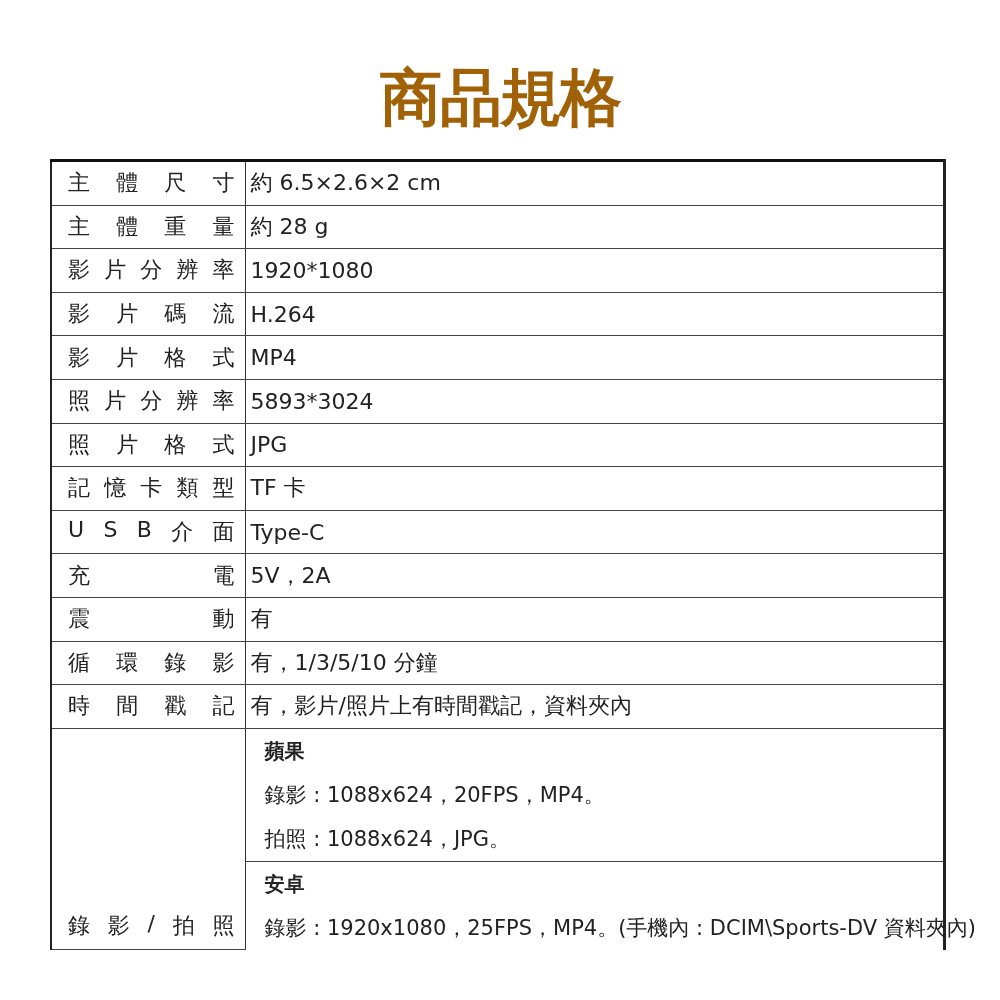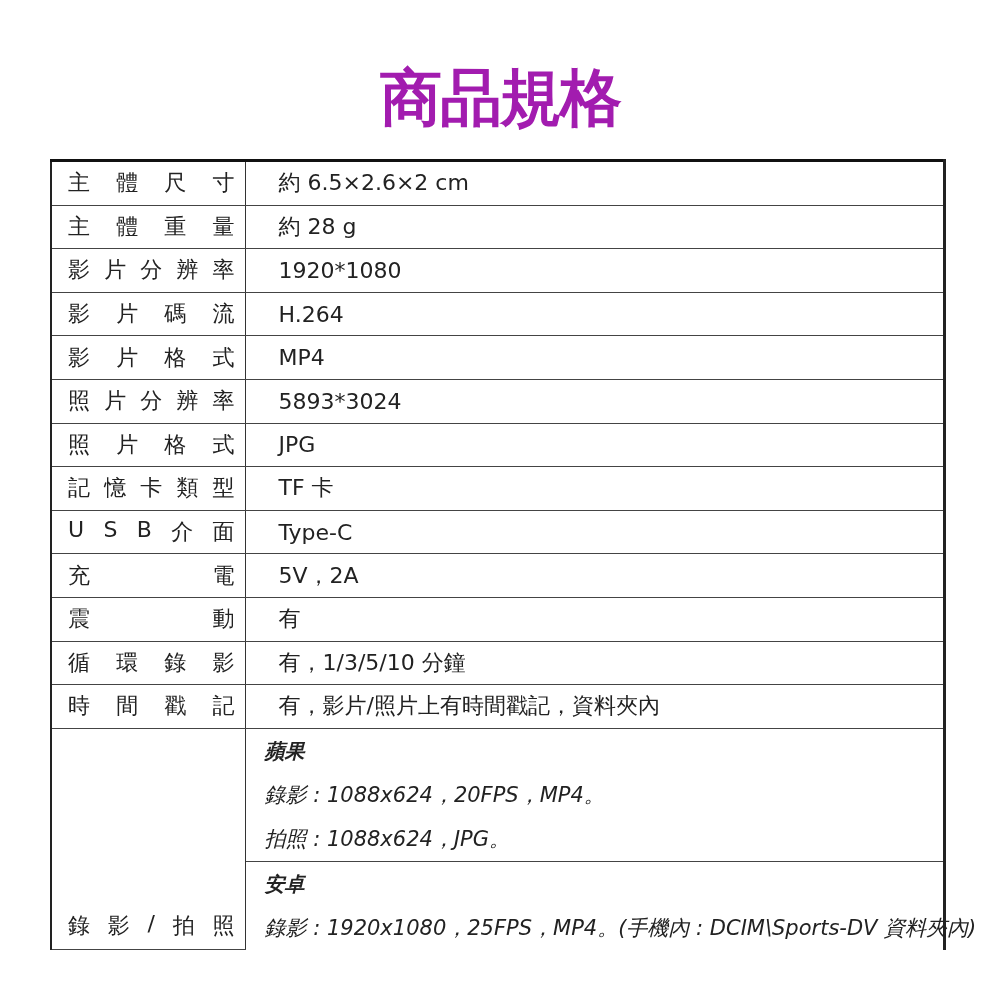--- a/index.html
+++ b/index.html
@@ -16,21 +16,21 @@
       color: #222;
     }
     .page-title {
       position: absolute;
       top: 58px;
       left: 0;
       width: 1000px;
       text-align: center;
       font-size: 62px;
       font-weight: bold;
-      color: #a21caf;
+      color: #a16207;
       letter-spacing: -2px;
       line-height: 80px;
     }
     .spec-table {
       position: absolute;
       left: 50px;
       top: 159px;
       width: 896px;
       border-collapse: collapse;
       table-layout: fixed;
@@ -46,33 +46,32 @@
       color: #222;
       vertical-align: middle;
     }
     .spec-table td.label {
       width: 194px;
       border-right: 1.5px solid #333;
       padding: 0 10px 0 16px;
       box-sizing: border-box;
     }
     .spec-table td.value {
-      padding-left: 33px;
+      padding-left: 5px;
     }
     .label-inner {
       display: flex;
       justify-content: space-between;
       width: 100%;
     }
     .label-inner span {
       display: inline-block;
     }
     .sub-block {
       border-bottom: 1.5px solid #444;
-      font-style: italic;
     }
     .sub-block:last-child {
       border-bottom: none;
     }
     .sub-line {
       height: 44px;
       line-height: 44px;
       font-size: 21px;
       padding-left: 19px;
       white-space: nowrap;

